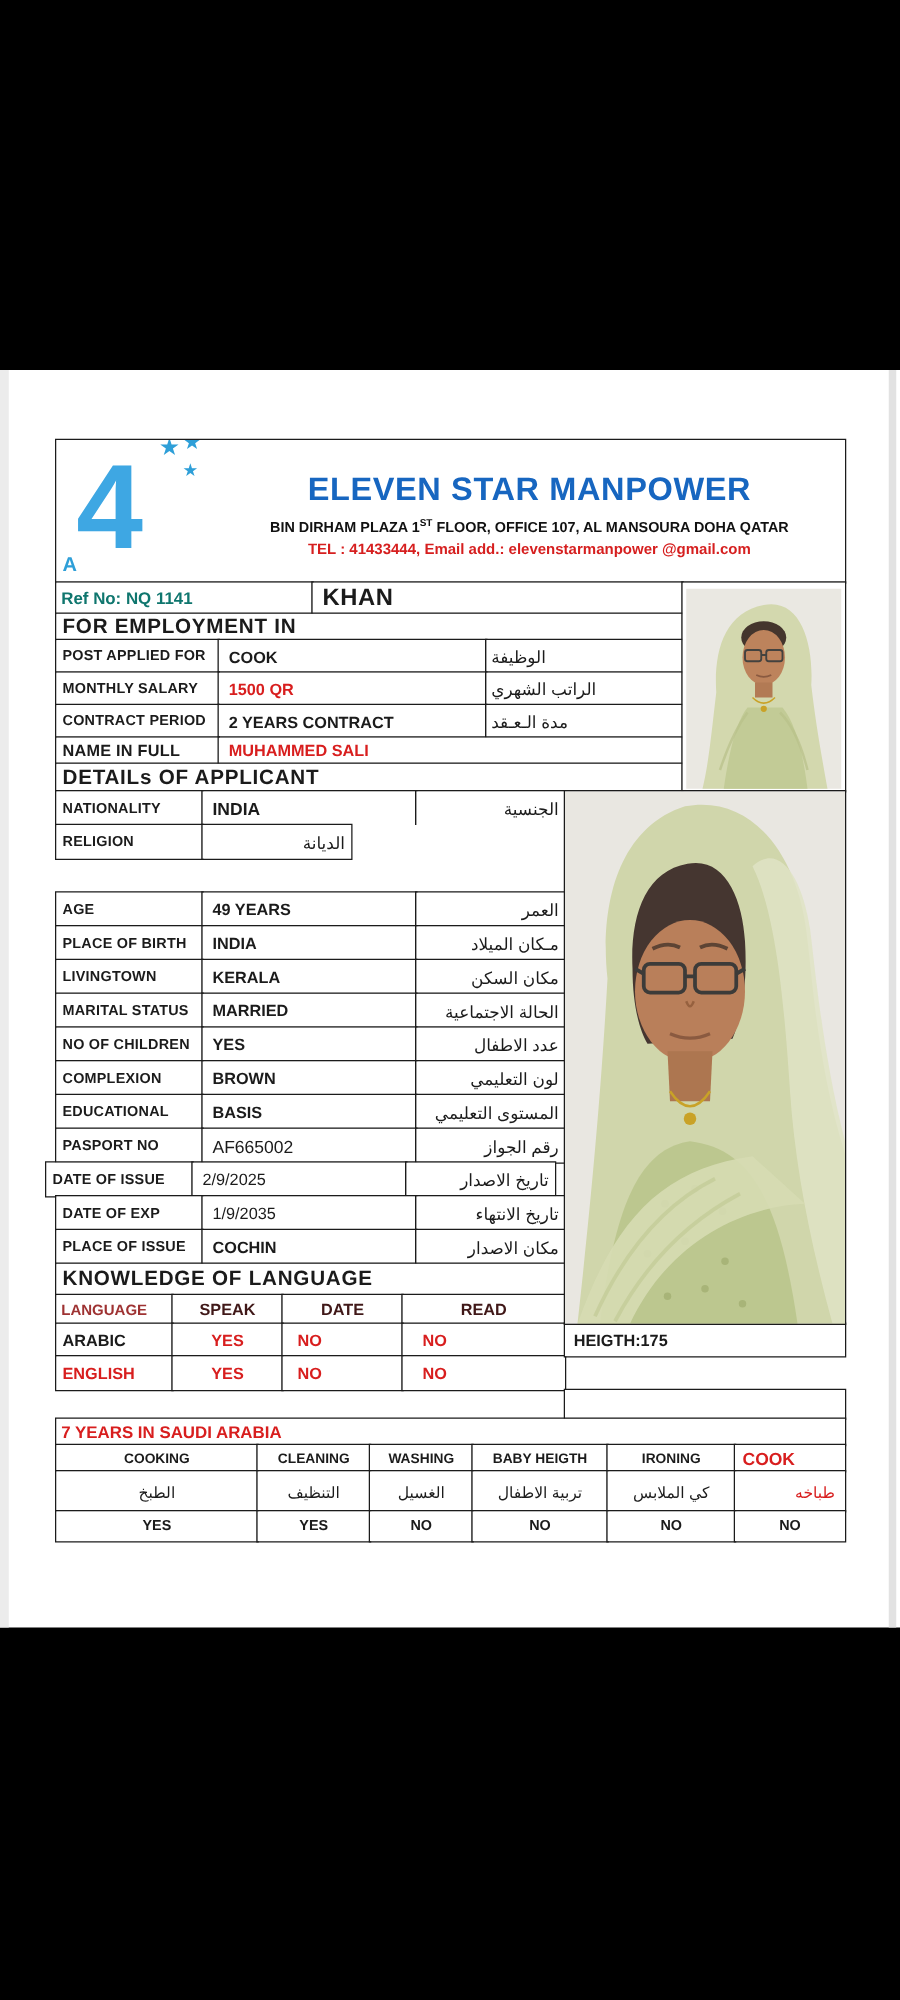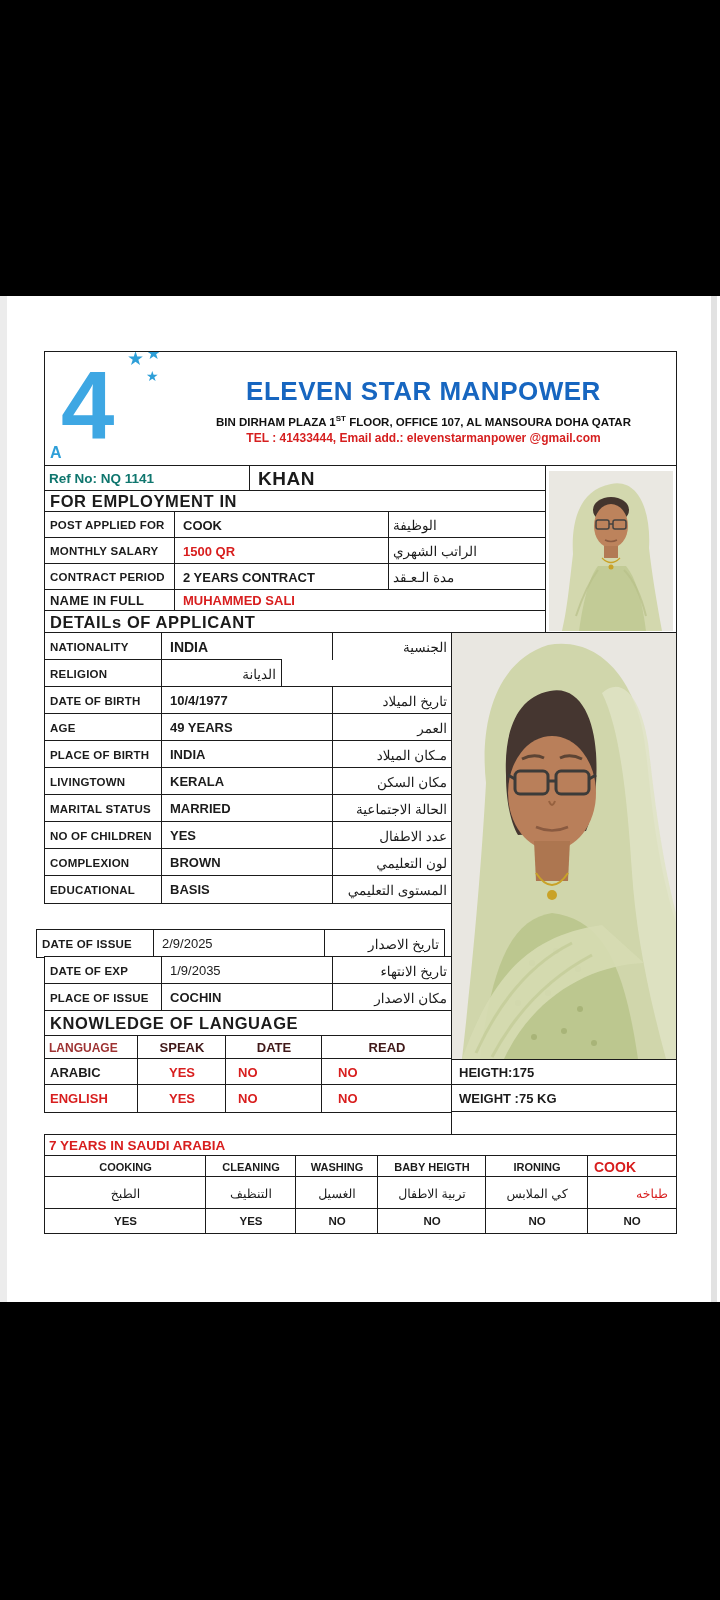--- a/index.html
+++ b/index.html
@@ -109,25 +109,20 @@
 
   <div class="row" style="left:45px;top:633px;height:27px;width:407px">
     <div class="c lab" style="flex:0 0 117px">NATIONALITY</div>
     <div class="c val" style="flex:0 0 171px;font-size:14px">INDIA</div>
     <div class="c ar right" style="flex:0 0 119px">الجنسية</div>
   </div>
   <div class="row" style="left:45px;top:660px;height:27px;width:407px">
     <div class="c lab" style="flex:0 0 117px">RELIGION</div>
     <div class="c ar right" style="flex:0 0 119px">الديانة</div>
   </div>
-  <div class="row" style="left:45px;top:687px;height:27px;width:407px">
-    <div class="c lab" style="flex:0 0 117px">DATE OF BIRTH</div>
-    <div class="c val" style="flex:0 0 171px">10/4/1977</div>
-    <div class="c ar right" style="flex:0 0 119px">تاريخ الميلاد</div>
-  </div>
   <div class="row" style="left:45px;top:714px;height:27px;width:407px">
     <div class="c lab" style="flex:0 0 117px">AGE</div>
     <div class="c val" style="flex:0 0 171px">49 YEARS</div>
     <div class="c ar right" style="flex:0 0 119px">العمر</div>
   </div>
   <div class="row" style="left:45px;top:741px;height:27px;width:407px">
     <div class="c lab" style="flex:0 0 117px">PLACE OF BIRTH</div>
     <div class="c val" style="flex:0 0 171px">INDIA</div>
     <div class="c ar right" style="flex:0 0 119px">مـكان الميلاد</div>
   </div>
@@ -148,20 +143,25 @@
   </div>
   <div class="row" style="left:45px;top:849px;height:27px;width:407px">
     <div class="c lab" style="flex:0 0 117px">COMPLEXION</div>
     <div class="c val" style="flex:0 0 171px">BROWN</div>
     <div class="c ar right" style="flex:0 0 119px">لون التعليمي</div>
   </div>
   <div class="row" style="left:45px;top:876px;height:27px;width:407px">
     <div class="c lab" style="flex:0 0 117px">EDUCATIONAL</div>
     <div class="c val" style="flex:0 0 171px">BASIS</div>
     <div class="c ar right" style="flex:0 0 119px">المستوى التعليمي</div>
+  </div>
+  <div class="row" style="left:45px;top:903px;height:27px;width:407px">
+    <div class="c lab" style="flex:0 0 117px">PASPORT NO</div>
+    <div class="c val" style="flex:0 0 171px;font-weight:normal;font-size:14px">AF665002</div>
+    <div class="c ar right" style="flex:0 0 119px">رقم الجواز</div>
   </div>
   <div class="row" style="left:37px;top:930px;height:27px;width:407px">
     <div class="c lab" style="flex:0 0 117px">DATE OF ISSUE</div>
     <div class="c val" style="flex:0 0 171px;font-weight:normal">2/9/2025</div>
     <div class="c ar right" style="flex:0 0 119px">تاريخ الاصدار</div>
   </div>
   <div class="row" style="left:45px;top:957px;height:27px;width:407px">
     <div class="c lab" style="flex:0 0 117px">DATE OF EXP</div>
     <div class="c val" style="flex:0 0 171px;font-weight:normal">1/9/2035</div>
     <div class="c ar right" style="flex:0 0 119px">تاريخ الانتهاء</div>
@@ -189,23 +189,20 @@
   </div>
   <div class="row" style="left:45px;top:1085px;height:27px;width:407px">
     <div class="c val red" style="flex:0 0 93px;padding-left:5px">ENGLISH</div>
     <div class="c yn red center" style="flex:0 0 88px">YES</div>
     <div class="c yn red" style="flex:0 0 96px;padding-left:12px">NO</div>
     <div class="c yn red" style="flex:0 0 130px;padding-left:16px">NO</div>
   </div>
 
   <div class="row" style="left:452px;top:1059px;height:26px;width:224px">
     <div class="c hw" style="flex:0 0 224px">HEIGTH:175</div>
-  </div>
-  <div class="row" style="left:452px;top:1085px;height:27px;width:224px">
-    <div class="c hw" style="flex:0 0 224px">WEIGHT :75 KG</div>
   </div>
 
   <div class="row" style="left:452px;top:1112px;height:23px;width:224px">
     <div class="c" style="flex:0 0 224px"></div>
   </div>
   <div class="row" style="left:45px;top:1135px;height:21px;width:631px">
     <div class="c val red" style="flex:0 0 631px;padding-left:4px;font-size:13.5px">7 YEARS IN SAUDI ARABIA</div>
   </div>
 
   <div class="row" style="left:45px;top:1156px;height:21px;width:631px">

